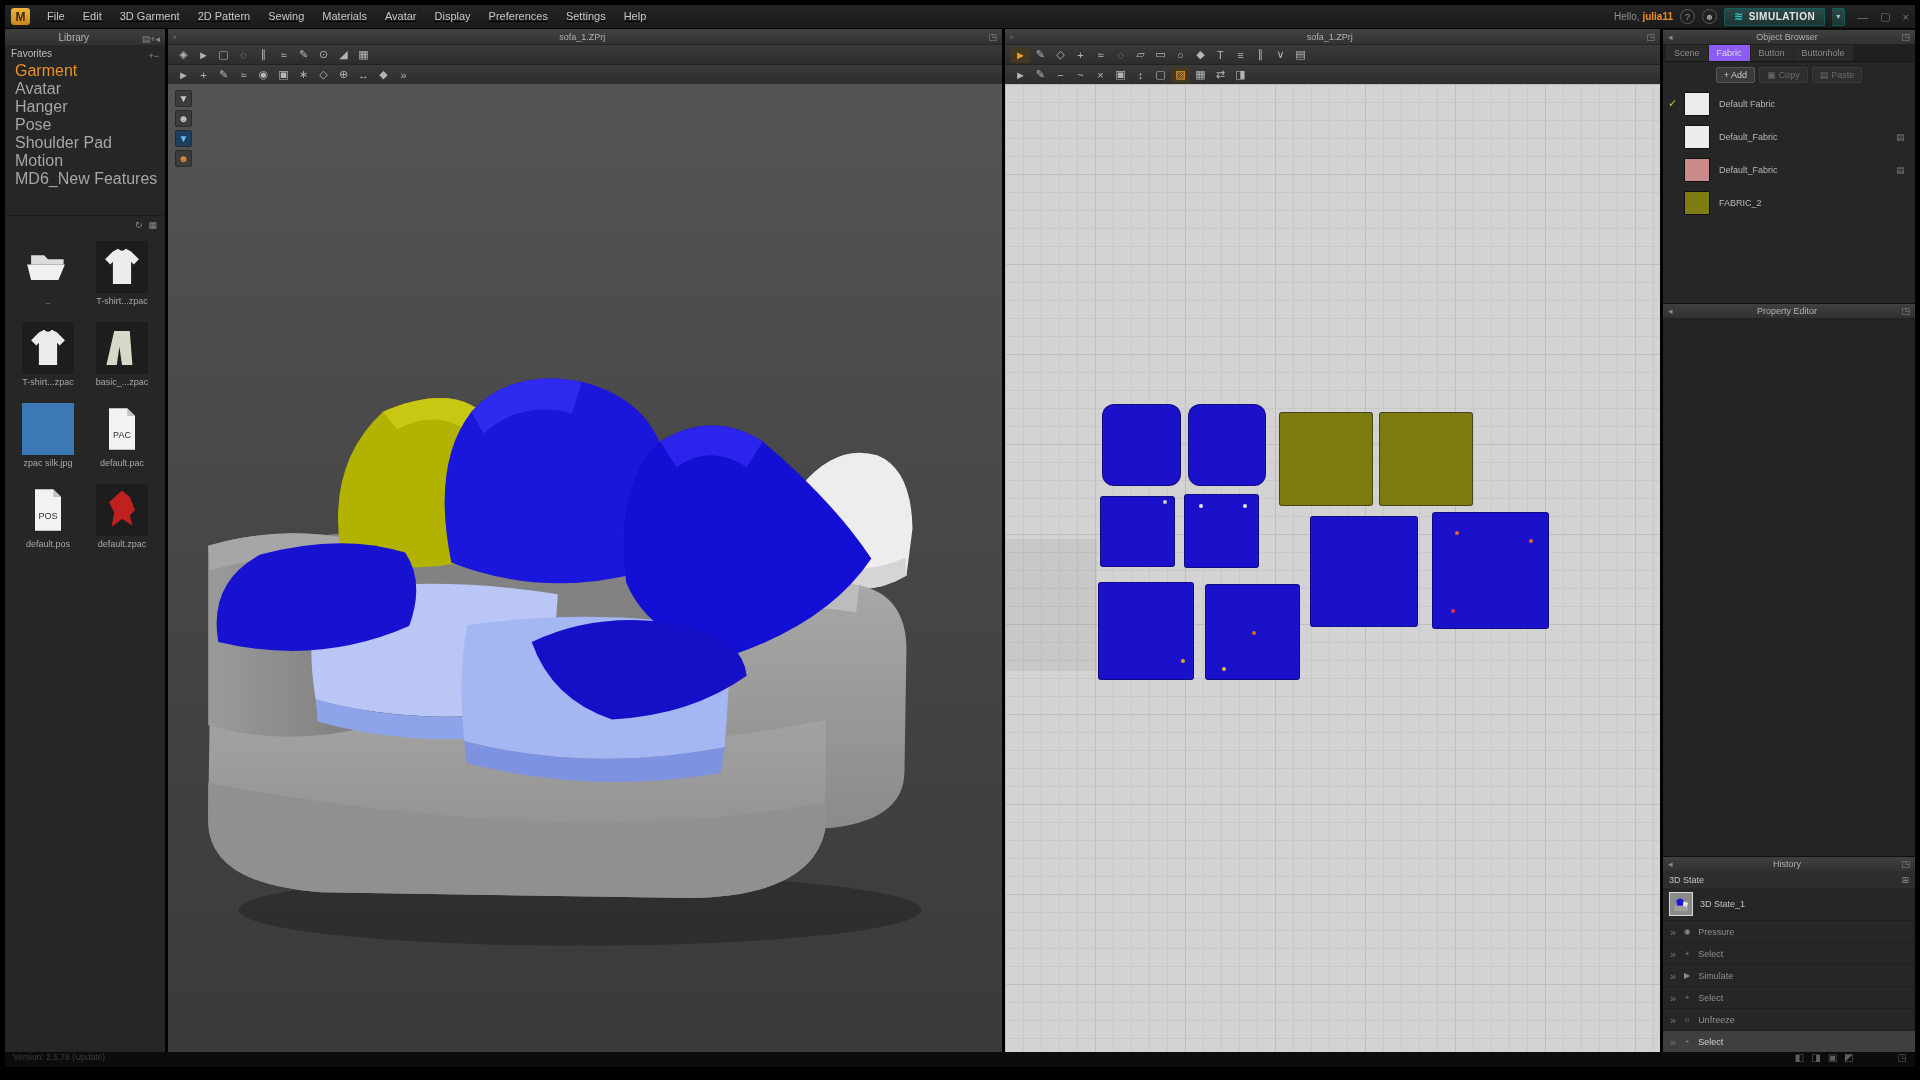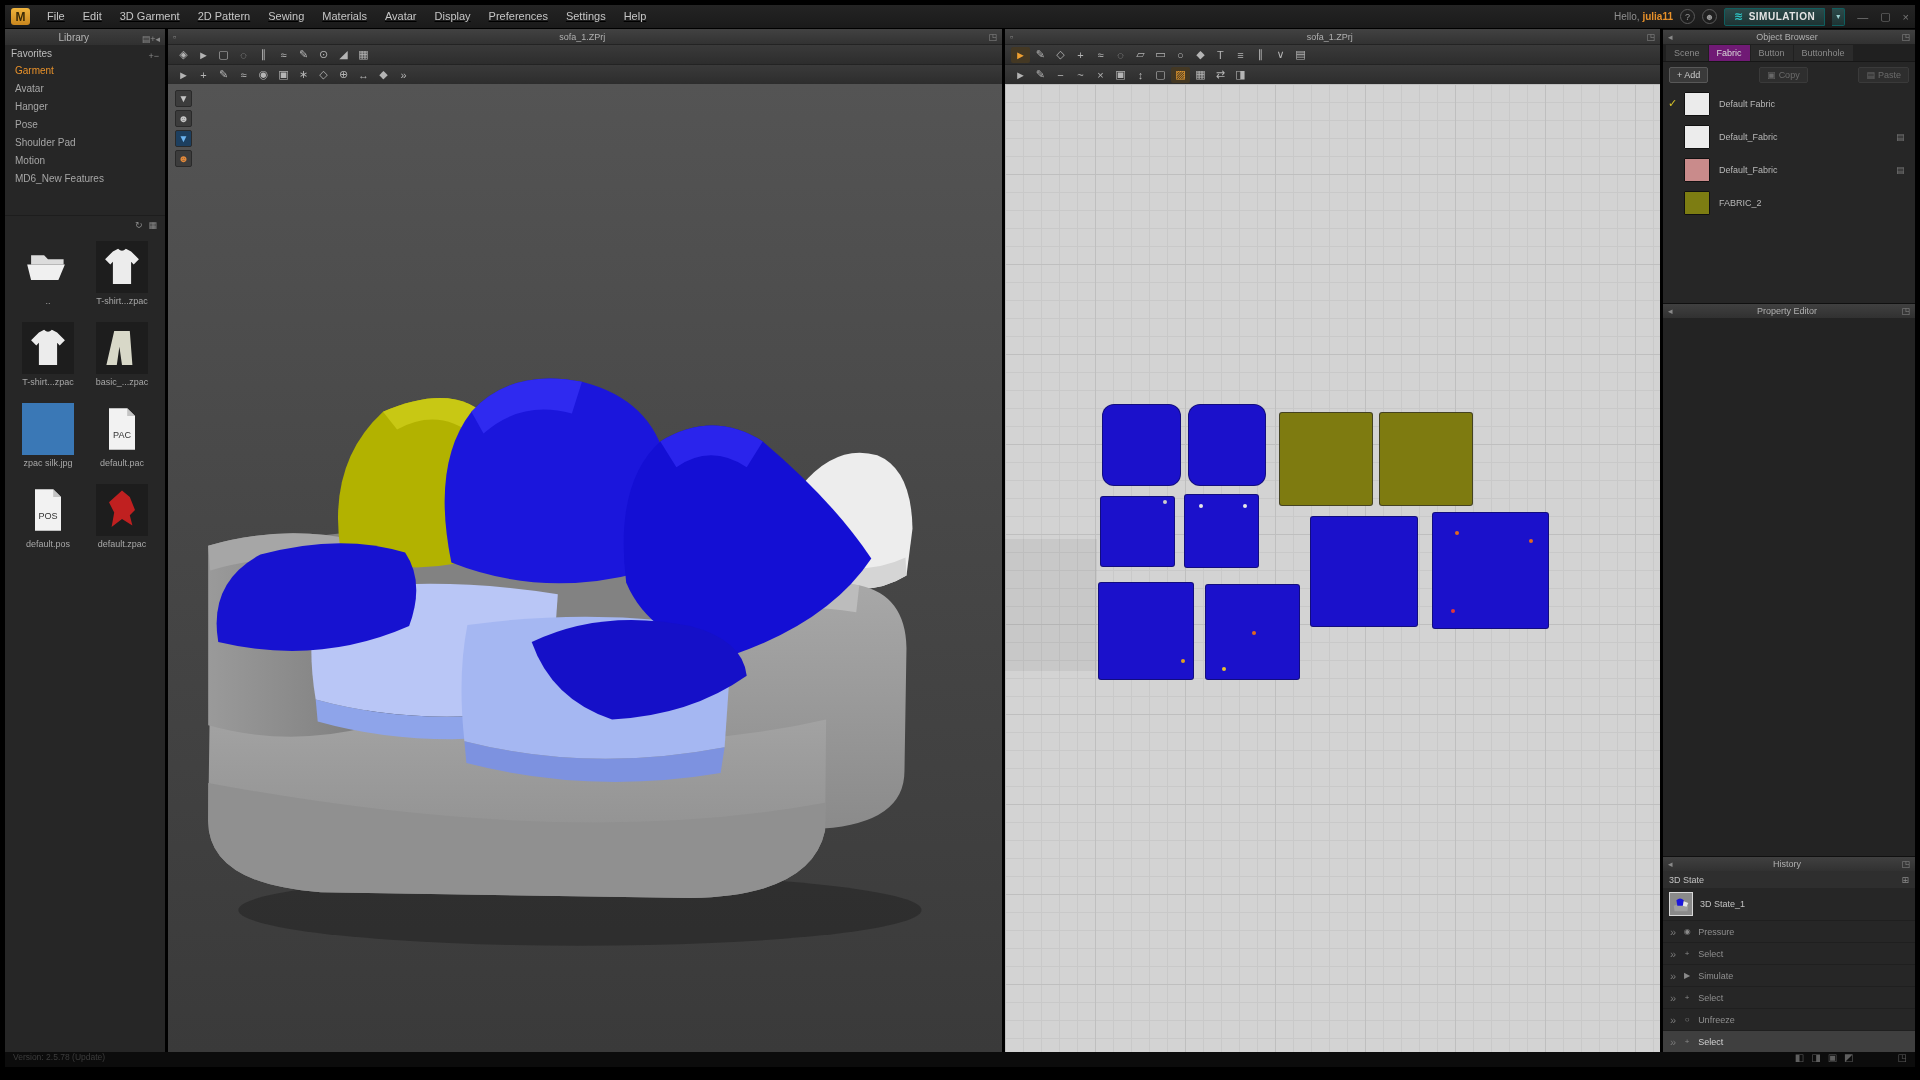--- a/index.html
+++ b/index.html
@@ -35,21 +35,21 @@
   .main { flex:1; display:flex; gap:3px; background:#000; min-height:0; }
 
   
   .library { width:160px; background:#262626; display:flex; flex-direction:column; }
   .lib-header { height:16px; background:linear-gradient(#3e3e3e,#303030); display:flex;
                 align-items:center; padding:0 5px; gap:4px; }
   .lib-title { flex:1; text-align:center; font-size:10px; color:#b5b5b5; }
   .hdr-ic { color:#8a8a8a; font-size:9px; }
   .fav-head { height:17px; display:flex; align-items:center; padding:0 6px; }
   .fav-head-label { flex:1; font-size:10px; color:#bdbdbd; }
-  .fav-row { height:18px; line-height:18px; padding-left:10px; font-size:10px; color:#a6a6a6; }
+  .fav-row { height:18px; line-height:18px; padding-left:10px; font-size:16px; color:#a6a6a6; }
   .fav-row.selected { color:#e8912a; }
   .lib-gap { height:28px; border-bottom:1px solid #1d1d1d; }
   .thumb-tools { height:17px; display:flex; align-items:center; justify-content:flex-end;
                  gap:6px; padding:0 8px; }
   .thumb-grid { flex:1; display:grid; grid-template-columns:1fr 1fr; gap:16px 4px;
                 padding:8px 8px; align-content:start; justify-items:center; overflow:hidden; }
   .thumb { width:66px; display:flex; flex-direction:column; align-items:center; }
   .thumb-img { width:52px; height:52px; display:flex; align-items:center; justify-content:center; }
   .thumb-img svg { width:100%; height:100%; }
   .thumb-tshirt, .thumb-pants, .thumb-garment-red { background:#1d1d1d; }
@@ -91,22 +91,22 @@
   .pin { position:absolute; width:4px; height:4px; border-radius:50%; }
 
   
   .rpanel { width:252px; background:#262626; display:flex; flex-direction:column; }
   .phdr { height:15px; background:linear-gradient(#404040,#313131); display:flex; align-items:center;
           padding:0 5px; border-top:1px solid #101010; }
   .phdr-ttl { flex:1; text-align:center; font-size:9px; color:#b0b0b0; }
   .tabs { height:18px; display:flex; gap:1px; padding-left:3px; background:#202020;
           border-bottom:1px solid #161616; align-items:flex-end; }
   .tab { padding:0 8px; line-height:16px; font-size:9px; color:#8a8a8a; background:#2b2b2b; }
-  .tab.active { background:#701a75; color:#dadada; }
-  .actions { height:25px; display:flex; align-items:center; justify-content:space-between; gap:4px;
+  .tab.active { background:#8b5cf6; color:#dadada; }
+  .actions { height:25px; display:flex; align-items:center; justify-content:center; gap:4px;
              padding:0 6px; }
   .btn { height:16px; display:flex; align-items:center; gap:3px; padding:0 7px; background:#3a3a3a;
          border:1px solid #585858; border-radius:2px; font-size:9px; color:#cccccc; }
   .btn.disabled { opacity:.4; }
   .fab-row { height:33px; display:flex; align-items:center; padding:0 5px; }
   .fab-check { width:16px; color:#d8c428; font-size:11px; }
   .fab-swatch { width:26px; height:24px; border:1px solid #111; border-radius:1px; margin-right:9px; }
   .fab-name { flex:1; font-size:9px; color:#b8b8b8; }
   .fab-ic { width:14px; color:#787878; font-size:9px; }
   .fab-gap { height:84px; }

